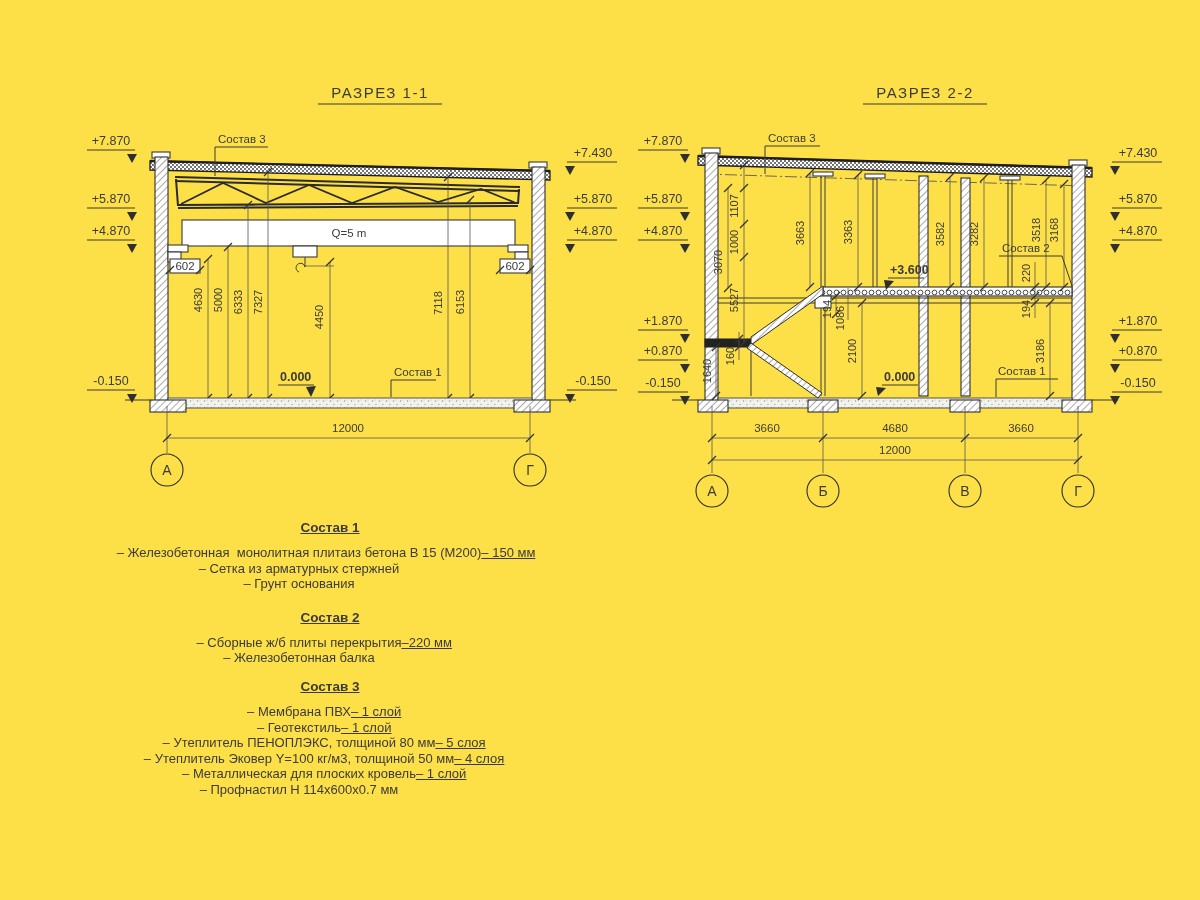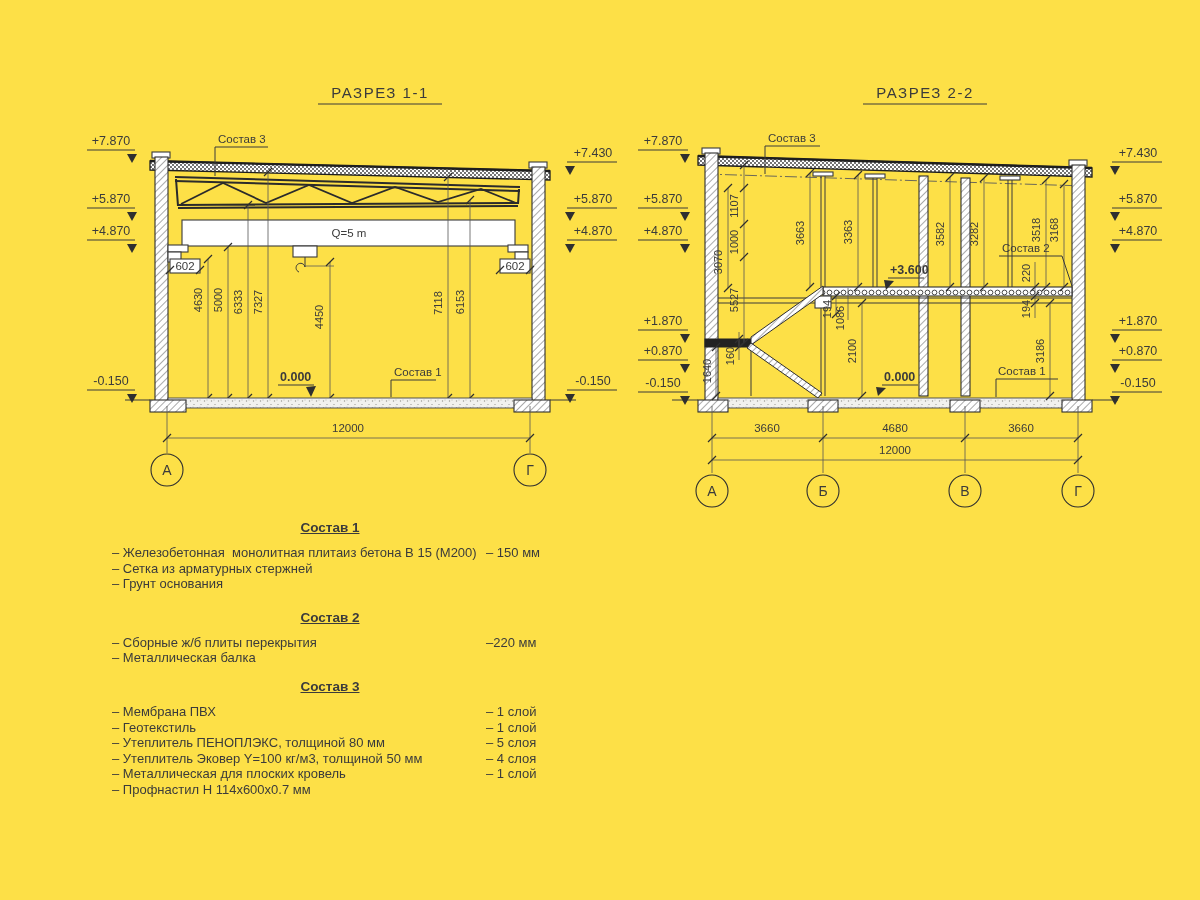--- a/index.html
+++ b/index.html
@@ -28,23 +28,23 @@
   .tick{stroke:#2f2f2f;stroke-width:1.2;fill:none;}
   .mark line{stroke:#3a3a3a;stroke-width:1;}
   .mark polygon{fill:#2f2f2f;}
   .circ{fill:none;stroke:#2f2f2f;stroke-width:1.1;}
   .landing{fill:#222;stroke:#222;}
   
   .legend{position:absolute;left:112px;top:520px;width:436px;color:#3b3b3b;font-size:13px;}
   .legend h3{text-align:center;text-decoration:underline;font-size:13.5px;font-weight:600;
              margin:0 0 10px 0;}
   .lblock{margin:0;}
-  .row{display:flex;justify-content:space-between;line-height:15.6px;}
+  .row{display:flex;justify-content:center;line-height:15.6px;}
   .row .lbl{white-space:pre;}
-  .row .val{width:62px;flex:none;white-space:pre;}
+  .row .val{width:62px;flex:none;white-space:pre;text-decoration:underline;}
   .mt1{margin-top:18px;} .mt2{margin-top:13px;}
 </style>
 </head>
 <body>
 
 <div class="page">
 <svg width="1200" height="520" viewBox="0 0 1200 520">
   <defs>
     <pattern id="hatch" width="5" height="5" patternUnits="userSpaceOnUse" patternTransform="rotate(45)">
       <rect width="5" height="5" fill="#fff"></rect>
@@ -500,21 +500,21 @@
           <span class="val"></span>
         </div>
   </div>
   <div class="lblock mt1">
     <h3>Состав 2</h3>
     <div class="row">
           <span class="lbl">– Сборные ж/б плиты перекрытия</span>
           <span class="val">–220 мм</span>
         </div>
     <div class="row">
-          <span class="lbl">– Металлическая балка</span>
+          <span class="lbl">– Железобетонная балка</span>
           <span class="val"></span>
         </div>
   </div>
   <div class="lblock mt2">
     <h3>Состав 3</h3>
     <div class="row">
           <span class="lbl">– Мембрана ПВХ</span>
           <span class="val">– 1 слой</span>
         </div>
     <div class="row">

